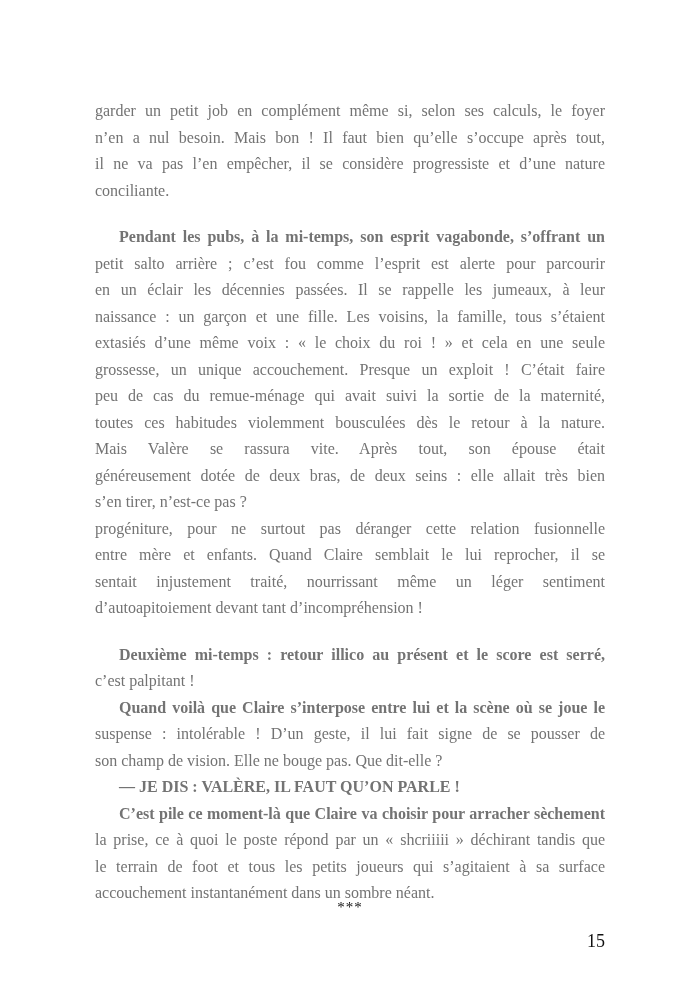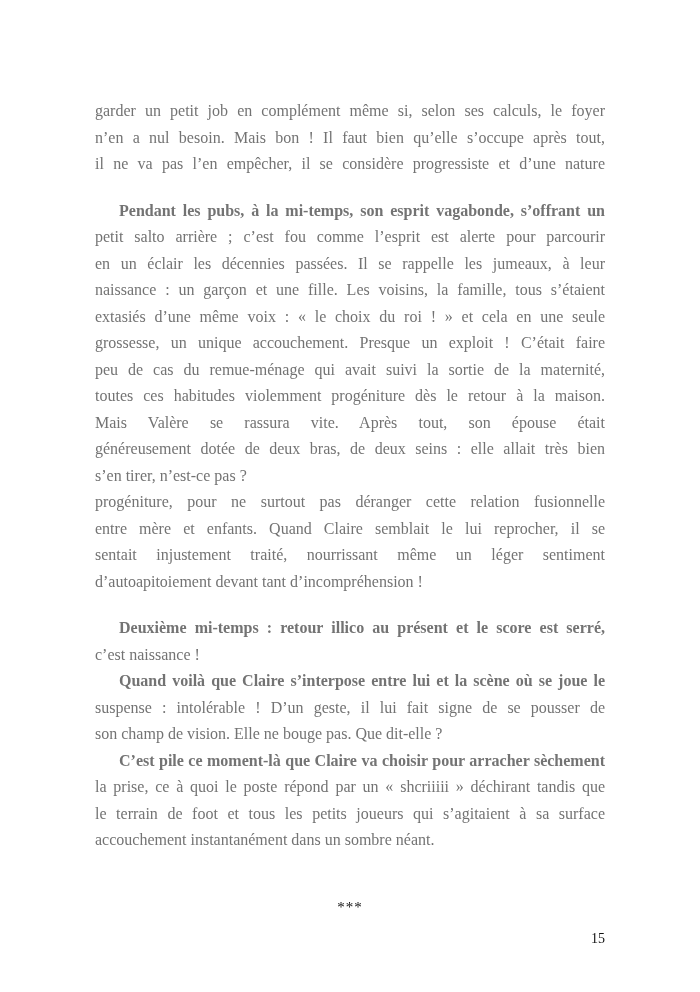--- a/index.html
+++ b/index.html
@@ -13,59 +13,63 @@
   .para.gap-before { margin-top: 20px; }
   .line { display: block; text-align: justify; text-align-last: justify; white-space: nowrap; }
   .line.last { text-align-last: left; }
   .line.first { padding-left: 24px; font-weight: bold; }
   .sep {
     position: absolute; left: 0; width: 700px; top: 899px; text-align: center;
     font-family: "Liberation Serif", serif; font-size: 15px; color: #111111; letter-spacing: 1px;
   }
   .folio {
     position: absolute; left: 575px; top: 931px; width: 30px; text-align: right;
-    font-family: "Liberation Serif", serif; font-size: 14px; color: #111111;
+    font-family: "Liberation Serif", serif; font-size: 18px; color: #111111;
   }
 </style>
 </head>
 <body>
 
 <div class="page" id="page-body">
     <div class="para">
       <span class="line">garder un petit job en complément même si, selon ses calculs, le foyer</span>
       <span class="line">n’en a nul besoin. Mais bon ! Il faut bien qu’elle s’occupe après tout,</span>
       <span class="line">il ne va pas l’en empêcher, il se considère progressiste et d’une nature</span>
+      <span class="line last">conciliante.</span>
     </div>
     <div class="para gap-before">
       <span class="line first">Pendant les pubs, à la mi-temps, son esprit vagabonde, s’offrant un</span>
       <span class="line">petit salto arrière ; c’est fou comme l’esprit est alerte pour parcourir</span>
       <span class="line">en un éclair les décennies passées. Il se rappelle les jumeaux, à leur</span>
       <span class="line">naissance : un garçon et une fille. Les voisins, la famille, tous s’étaient</span>
       <span class="line">extasiés d’une même voix : « le choix du roi ! » et cela en une seule</span>
       <span class="line">grossesse, un unique accouchement. Presque un exploit ! C’était faire</span>
       <span class="line">peu de cas du remue-ménage qui avait suivi la sortie de la maternité,</span>
-      <span class="line">toutes ces habitudes violemment progéniture dès le retour à la maison.</span>
+      <span class="line">toutes ces habitudes violemment bousculées dès le retour à la nature.</span>
       <span class="line">Mais Valère se rassura vite. Après tout, son épouse était</span>
       <span class="line">généreusement dotée de deux bras, de deux seins : elle allait très bien</span>
       <span class="line last">s’en tirer, n’est-ce pas ?</span>
     </div>
     <div class="para">
       <span class="line">progéniture, pour ne surtout pas déranger cette relation fusionnelle</span>
       <span class="line">entre mère et enfants. Quand Claire semblait le lui reprocher, il se</span>
       <span class="line">sentait injustement traité, nourrissant même un léger sentiment</span>
       <span class="line last">d’autoapitoiement devant tant d’incompréhension !</span>
     </div>
     <div class="para gap-before">
       <span class="line first">Deuxième mi-temps : retour illico au présent et le score est serré,</span>
-      <span class="line last">c’est naissance !</span>
+      <span class="line last">c’est palpitant !</span>
     </div>
     <div class="para">
       <span class="line first">Quand voilà que Claire s’interpose entre lui et la scène où se joue le</span>
       <span class="line">suspense : intolérable ! D’un geste, il lui fait signe de se pousser de</span>
       <span class="line last">son champ de vision. Elle ne bouge pas. Que dit-elle ?</span>
+    </div>
+    <div class="para">
+      <span class="line last first">— JE DIS : VALÈRE, IL FAUT QU’ON PARLE !</span>
     </div>
     <div class="para">
       <span class="line first">C’est pile ce moment-là que Claire va choisir pour arracher sèchement</span>
       <span class="line">la prise, ce à quoi le poste répond par un « shcriiiii » déchirant tandis que</span>
       <span class="line">le terrain de foot et tous les petits joueurs qui s’agitaient à sa surface</span>
       <span class="line last">accouchement instantanément dans un sombre néant.</span>
     </div>
   </div>
 <div class="sep">***</div>
 <div class="folio">15</div>

